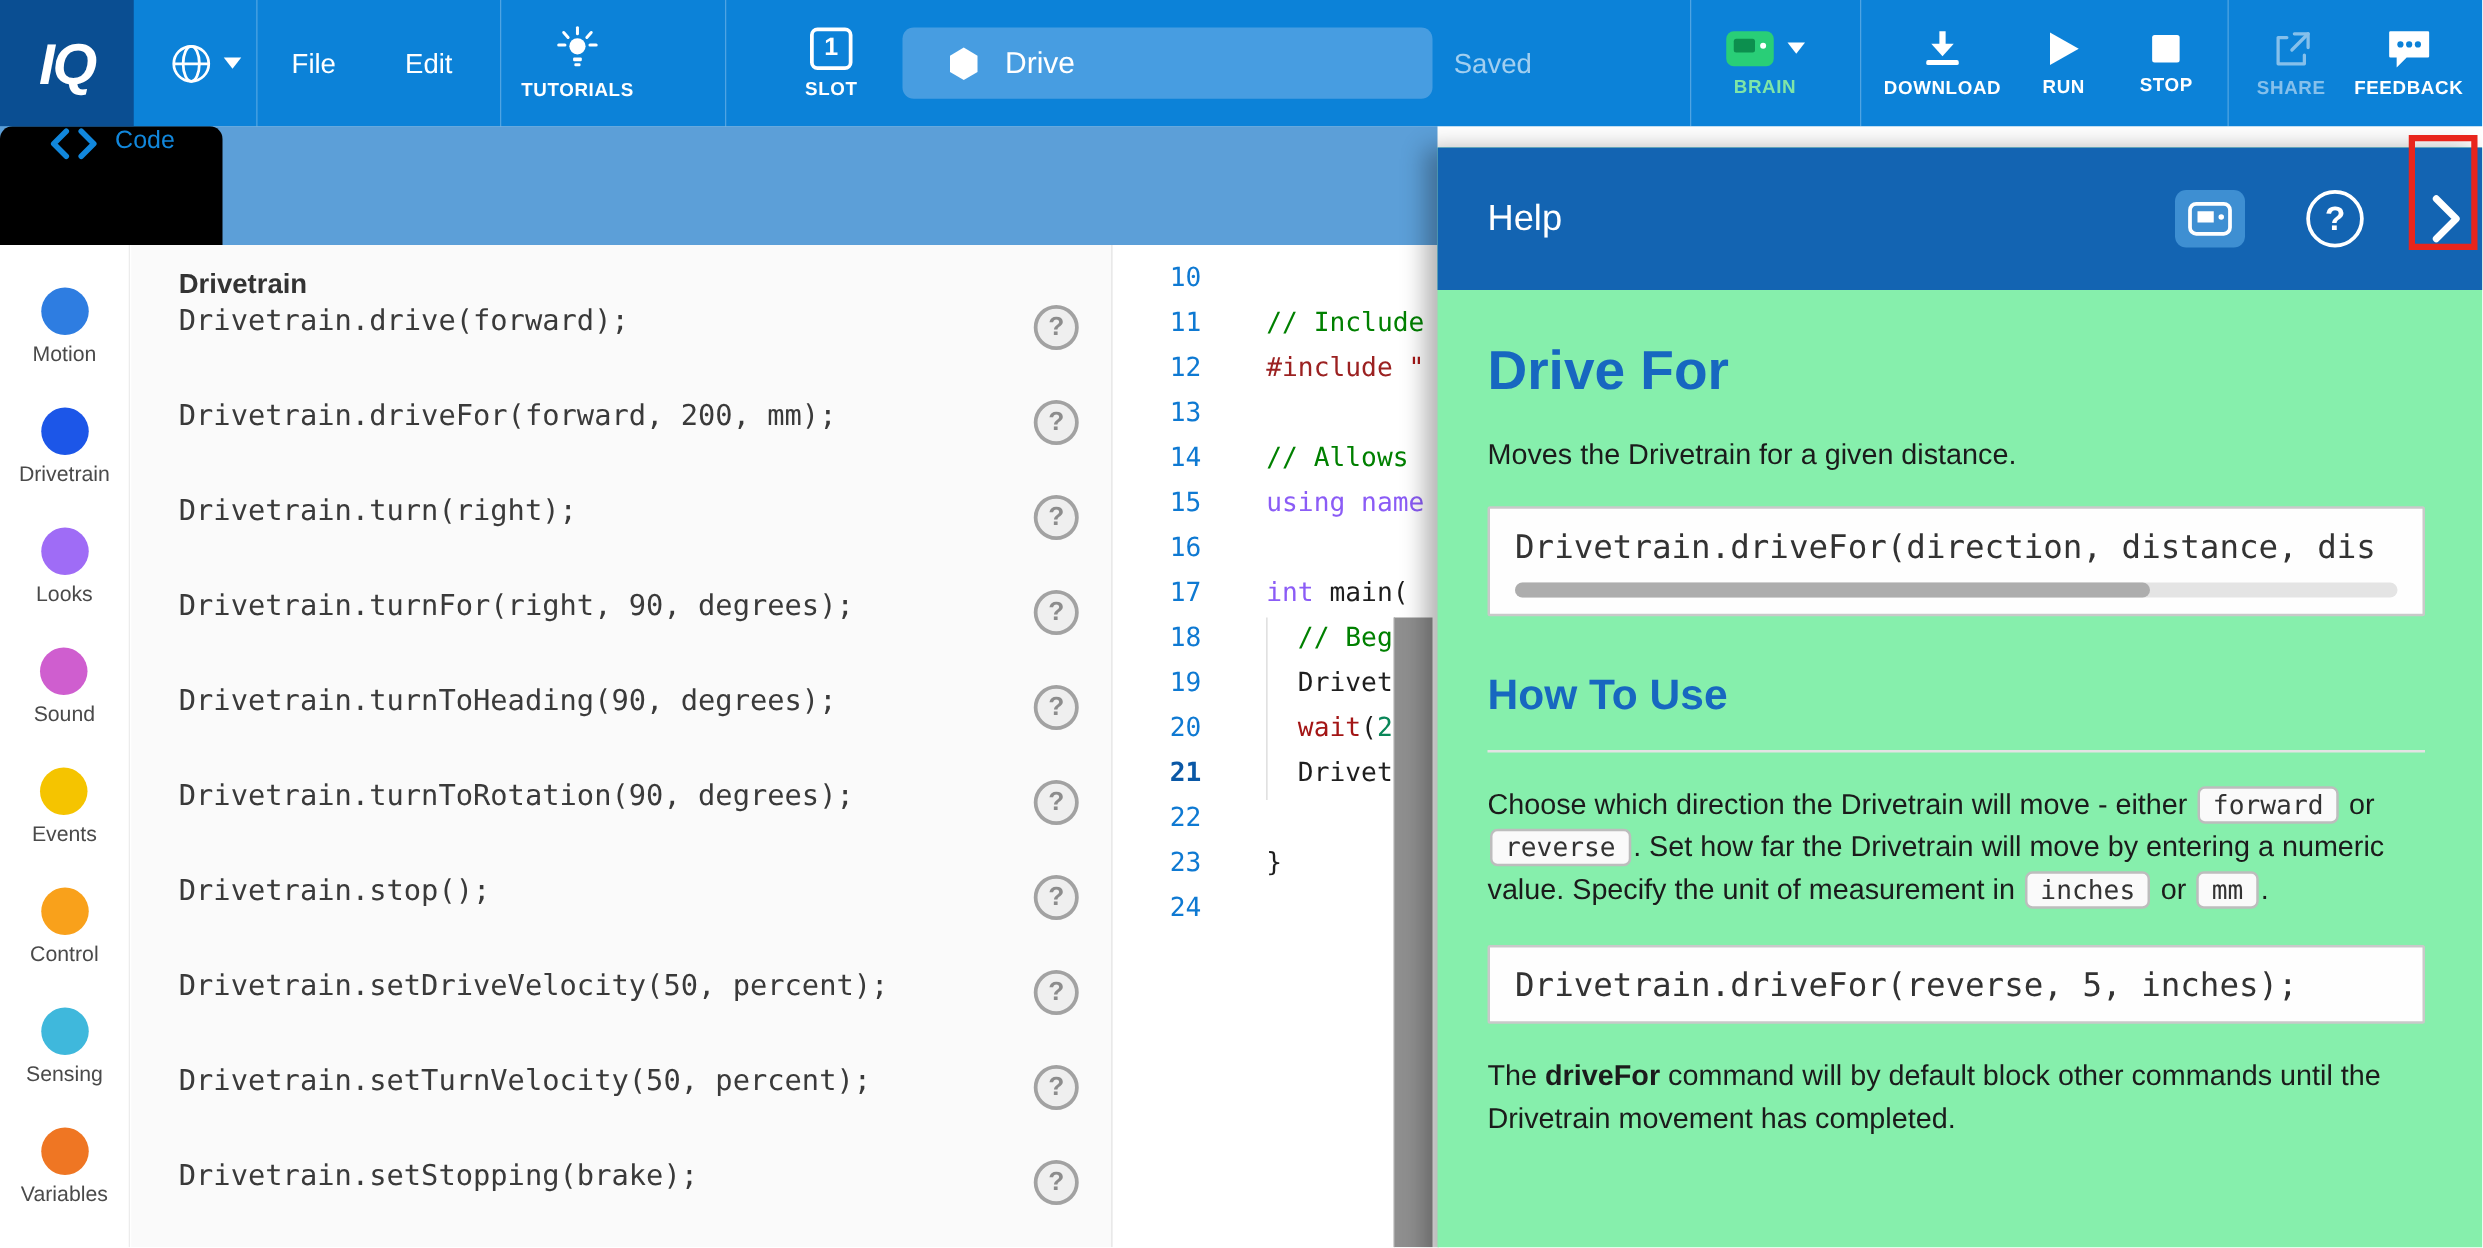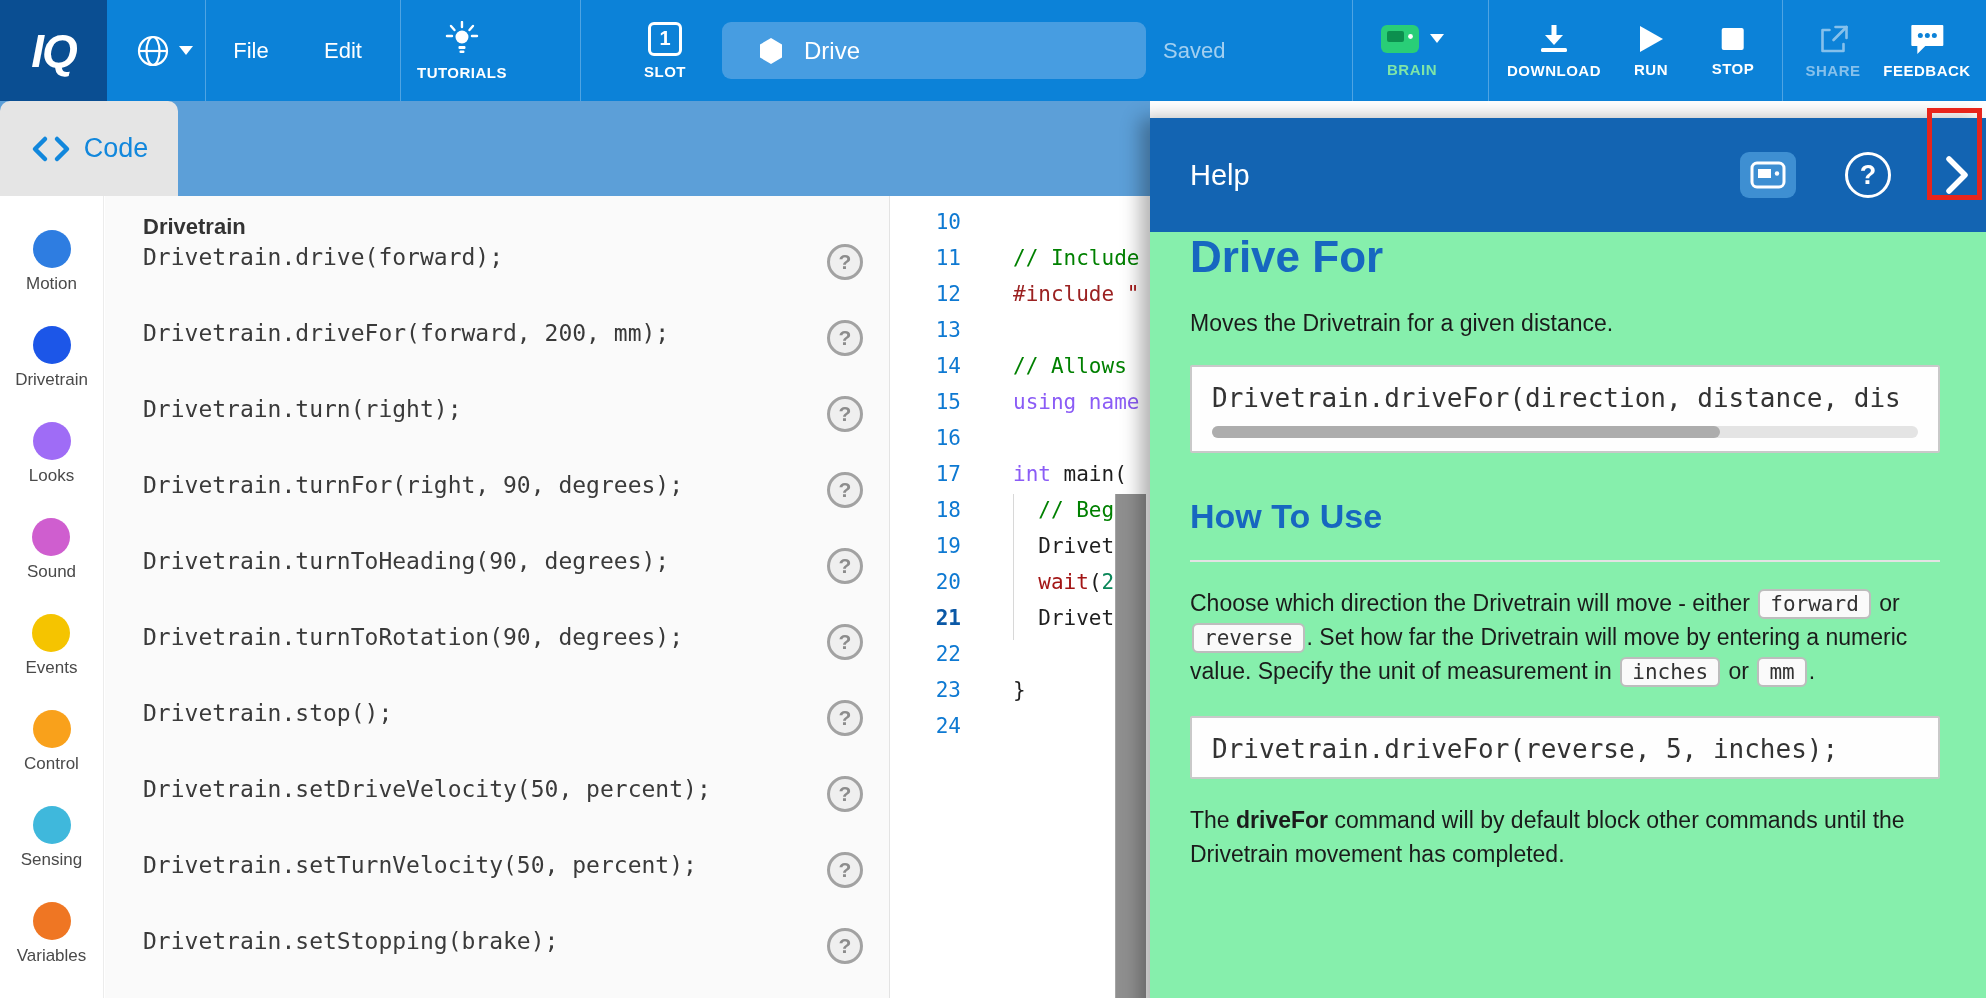--- a/index.html
+++ b/index.html
@@ -20,22 +20,22 @@
   .proj-pill{position:absolute;left:722px;top:22px;width:424px;height:57px;border-radius:9px;background:#479DE1;display:flex;align-items:center;
              padding-left:36px;gap:20px;font-size:24px;cursor:pointer}
   .saved{position:absolute;left:1163px;top:0;height:101px;display:flex;align-items:center;font-size:22px;color:rgba(255,255,255,.62)}
   .brain-row{display:flex;align-items:center;gap:8px}
   .brain-lbl{color:#7FE5A7}
   .slot-icon{width:34px;height:34px;border:3px solid #fff;border-radius:6px;display:flex;align-items:center;justify-content:center;font-size:20px;font-weight:bold}
   .share-stack{opacity:.5}
 
   
   .subbar{position:absolute;left:0;top:101px;width:1150px;height:95px;background:#5C9FD8}
-  .code-tab{position:absolute;left:0;top:101px;width:178px;height:95px;background:#e5e5e5;border-radius:10px 10px 0 0;
-            display:flex;align-items:center;justify-content:center;gap:12px;color:#1187DC;font-size:27px;cursor:pointer;z-index:2}
+  .code-tab{position:absolute;left:0;top:101px;width:178px;height:95px;background:#000000;border-radius:10px 10px 0 0;
+            display:flex;justify-content:center;gap:12px;color:#1187DC;font-size:20px;cursor:pointer;z-index:2}
 
   
   .cat-col{position:absolute;left:0;top:196px;width:104px;height:802px;background:#fff;border-right:1px solid #ececec;
            display:flex;flex-direction:column;align-items:center;padding-top:34px;overflow:hidden}
   .cat{display:flex;flex-direction:column;align-items:center;height:97px;cursor:pointer}
   .cat-dot{width:38px;height:38px;border-radius:50%}
   .cat-label{font-size:17px;color:#4a4a4a;margin-top:6px}
 
   
   .cmd-panel{position:absolute;left:105px;top:196px;width:785px;height:802px;background:#FAFAFA;border-right:1px solid #e3e3e3;overflow:hidden}
@@ -64,21 +64,21 @@
 
   
   .help-panel{position:absolute;left:1150px;top:118px;width:836px;height:897px;background:#86efac;box-shadow:-10px 0 18px rgba(0,0,0,.30);z-index:4}
   .help-header{position:absolute;left:0;top:0;width:836px;height:114px;background:#1364B2;color:#fff}
   .help-title{position:absolute;left:40px;top:0;height:114px;display:flex;align-items:center;font-size:29px}
   .brain-btn{position:absolute;left:590px;top:34px;width:56px;height:46px;border-radius:9px;background:#3E8FD2;display:flex;align-items:center;justify-content:center;cursor:pointer}
   .q-btn{position:absolute;left:695px;top:34px;width:46px;height:46px;border-radius:50%;border:3.5px solid #fff;display:flex;align-items:center;justify-content:center;
          font-size:27px;font-weight:bold;cursor:pointer}
   .chev-btn{position:absolute;left:787px;top:28px;width:40px;height:58px;display:flex;align-items:center;justify-content:center;cursor:pointer}
   .help-content{position:absolute;left:0;top:114px;width:836px;height:783px;padding:0 46px 0 40px;overflow:hidden;color:#1b1b1b}
-  .help-content h1{font-size:44px;font-weight:800;color:#1767C0}
+  .help-content h1{margin-top:40px;font-size:44px;font-weight:800;color:#1767C0}
   .help-content h2{margin-top:44px;font-size:34px;font-weight:700;color:#1767C0}
   .desc{margin-top:28px;font-size:23px}
   .codebox{margin-top:28px;border:2px solid #C9C9C9;border-radius:2px;padding:16px 20px 13px;background:#FEFEFE}
   .codeline{font-family:"DejaVu Sans Mono",monospace;font-size:26px;color:#333;white-space:pre;overflow:hidden}
   .hscroll{margin-top:13px;height:12px;border-radius:6px;background:#E4E4E4;position:relative;cursor:pointer}
   .hthumb{position:absolute;left:0;top:0;height:12px;width:72%;border-radius:6px;background:#ADADAD}
   hr.help-hr{margin-top:24px;border:none;border-top:2px solid #e3e3e3}
   .usage,.note{margin-top:24px;font-size:23px;line-height:34px}
   .chip{display:inline-block;font-family:"DejaVu Sans Mono",monospace;font-size:21px;line-height:26px;border:2px solid #BDBDBD;border-radius:6px;
         background:#FAFAFA;color:#333;padding:0 10px;margin:0 2px;vertical-align:baseline}

